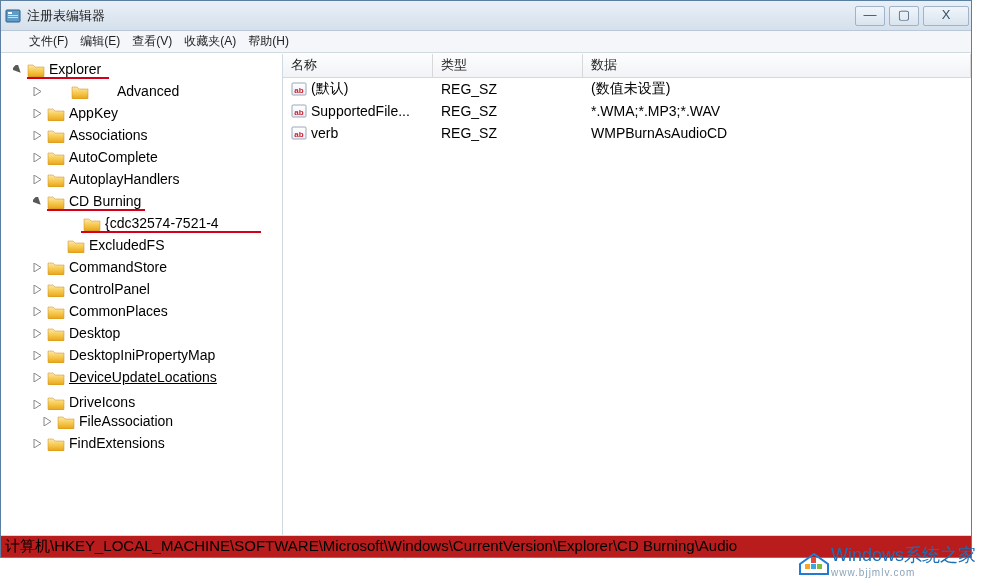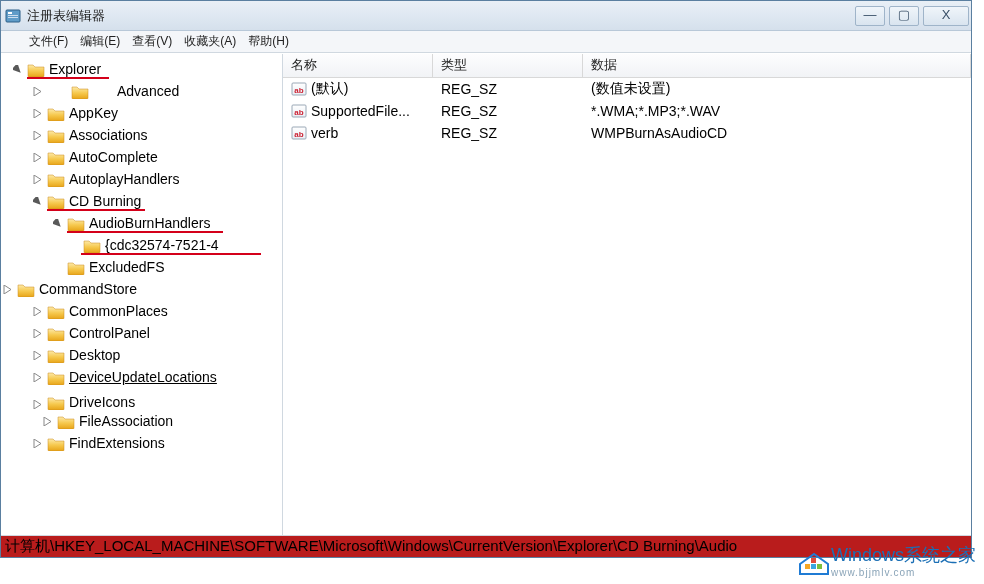--- a/index.html
+++ b/index.html
@@ -169,92 +169,91 @@
               <path d="M0 0 L9 4.5 L0 9 Z" fill="#595959" transform="rotate(45 4.5 4.5)"></path>
             </svg>
           </span>
         <span class="ti-icon"><svg viewBox="0 0 18 15">
               <path class="folder" d="M1 3 h5 l2 2 h9 v9 a1 1 0 0 1 -1 1 H2 a1 1 0 0 1 -1 -1 Z"></path>
             </svg></span>
         <span class="ti-label">CD Burning</span>
         <div class="underline-red" style="left:46px; width:98px"></div>
       </div>
 
-      <div class="tree-item" style="padding-left:50px">
-        <span class="ti-expand">
-            <svg width="9" height="9" viewBox="0 0 9 9">
-              <path d="M0 0 L9 4.5 L0 9 Z" fill="#595959" transform="rotate(45 4.5 4.5)"></path>
-            </svg>
-          </span>
-        <span class="ti-icon"><svg viewBox="0 0 18 15">
-              <path class="folder" d="M1 3 h5 l2 2 h9 v9 a1 1 0 0 1 -1 1 H2 a1 1 0 0 1 -1 -1 Z"></path>
-            </svg></span>
-        <span class="ti-label">AudioBurnHandlers</span>
-        <div class="underline-red" style="left:66px; width:156px"></div>
-      </div>
 
       <div class="tree-item" style="padding-left:82px">
         <span class="ti-icon"><svg viewBox="0 0 18 15">
               <path class="folder" d="M1 3 h5 l2 2 h9 v9 a1 1 0 0 1 -1 1 H2 a1 1 0 0 1 -1 -1 Z"></path>
             </svg></span>
         <span class="ti-label">{cdc32574-7521-4</span>
         <div class="underline-red" style="left:80px; width:180px"></div>
       </div>
 
       <div class="tree-item" style="padding-left:66px">
         <span class="ti-icon"><svg viewBox="0 0 18 15">
               <path class="folder" d="M1 3 h5 l2 2 h9 v9 a1 1 0 0 1 -1 1 H2 a1 1 0 0 1 -1 -1 Z"></path>
             </svg></span>
         <span class="ti-label">ExcludedFS</span>
       </div>
 
       <div id="tree-after">
-          <div class="tree-item" style="">
+          <div class="tree-item" style="padding-left: 30px;">
             <span class="ti-expand">
               <svg width="9" height="9" viewBox="0 0 9 9">
                 <path d="M1 0 L8 4.5 L1 9 Z" fill="none" stroke="#888" stroke-width="1"></path>
               </svg>
             </span>
             <span class="ti-icon"><svg viewBox="0 0 18 15">
                 <path class="folder" d="M1 3 h5 l2 2 h9 v9 a1 1 0 0 1 -1 1 H2 a1 1 0 0 1 -1 -1 Z"></path>
               </svg></span>
             <span class="ti-label">CommandStore</span>
           </div>
           <div class="tree-item" style="padding-left: 30px;">
             <span class="ti-expand">
               <svg width="9" height="9" viewBox="0 0 9 9">
                 <path d="M1 0 L8 4.5 L1 9 Z" fill="none" stroke="#888" stroke-width="1"></path>
               </svg>
             </span>
             <span class="ti-icon"><svg viewBox="0 0 18 15">
                 <path class="folder" d="M1 3 h5 l2 2 h9 v9 a1 1 0 0 1 -1 1 H2 a1 1 0 0 1 -1 -1 Z"></path>
               </svg></span>
+            <span class="ti-label">ControlPanel</span>
+          </div>
+          <div class="tree-item" style="padding-left: 30px;">
+            <span class="ti-expand">
+              <svg width="9" height="9" viewBox="0 0 9 9">
+                <path d="M1 0 L8 4.5 L1 9 Z" fill="none" stroke="#888" stroke-width="1"></path>
+              </svg>
+            </span>
+            <span class="ti-icon"><svg viewBox="0 0 18 15">
+                <path class="folder" d="M1 3 h5 l2 2 h9 v9 a1 1 0 0 1 -1 1 H2 a1 1 0 0 1 -1 -1 Z"></path>
+              </svg></span>
             <span class="ti-label">CommonPlaces</span>
           </div>
           <div class="tree-item" style="padding-left: 30px;">
             <span class="ti-expand">
               <svg width="9" height="9" viewBox="0 0 9 9">
                 <path d="M1 0 L8 4.5 L1 9 Z" fill="none" stroke="#888" stroke-width="1"></path>
               </svg>
             </span>
             <span class="ti-icon"><svg viewBox="0 0 18 15">
                 <path class="folder" d="M1 3 h5 l2 2 h9 v9 a1 1 0 0 1 -1 1 H2 a1 1 0 0 1 -1 -1 Z"></path>
               </svg></span>
-            <span class="ti-label">ControlPanel</span>
-          </div>
-          <div class="tree-item" style="padding-left: 30px;">
-            <span class="ti-expand">
-              <svg width="9" height="9" viewBox="0 0 9 9">
-                <path d="M1 0 L8 4.5 L1 9 Z" fill="none" stroke="#888" stroke-width="1"></path>
-              </svg>
-            </span>
-            <span class="ti-icon"><svg viewBox="0 0 18 15">
-                <path class="folder" d="M1 3 h5 l2 2 h9 v9 a1 1 0 0 1 -1 1 H2 a1 1 0 0 1 -1 -1 Z"></path>
-              </svg></span>
             <span class="ti-label">Desktop</span>
+          </div>
+          <div class="tree-item" style="padding-left: 30px;">
+            <span class="ti-expand">
+              <svg width="9" height="9" viewBox="0 0 9 9">
+                <path d="M1 0 L8 4.5 L1 9 Z" fill="none" stroke="#888" stroke-width="1"></path>
+              </svg>
+            </span>
+            <span class="ti-icon"><svg viewBox="0 0 18 15">
+                <path class="folder" d="M1 3 h5 l2 2 h9 v9 a1 1 0 0 1 -1 1 H2 a1 1 0 0 1 -1 -1 Z"></path>
+              </svg></span>
+            <span class="ti-label">DesktopIniPropertyMap</span>
           </div>
           <div class="tree-item" style="padding-left: 30px; text-decoration: underline;">
             <span class="ti-expand">
               <svg width="9" height="9" viewBox="0 0 9 9">
                 <path d="M1 0 L8 4.5 L1 9 Z" fill="none" stroke="#888" stroke-width="1"></path>
               </svg>
             </span>
             <span class="ti-icon"><svg viewBox="0 0 18 15">
                 <path class="folder" d="M1 3 h5 l2 2 h9 v9 a1 1 0 0 1 -1 1 H2 a1 1 0 0 1 -1 -1 Z"></path>
               </svg></span>

